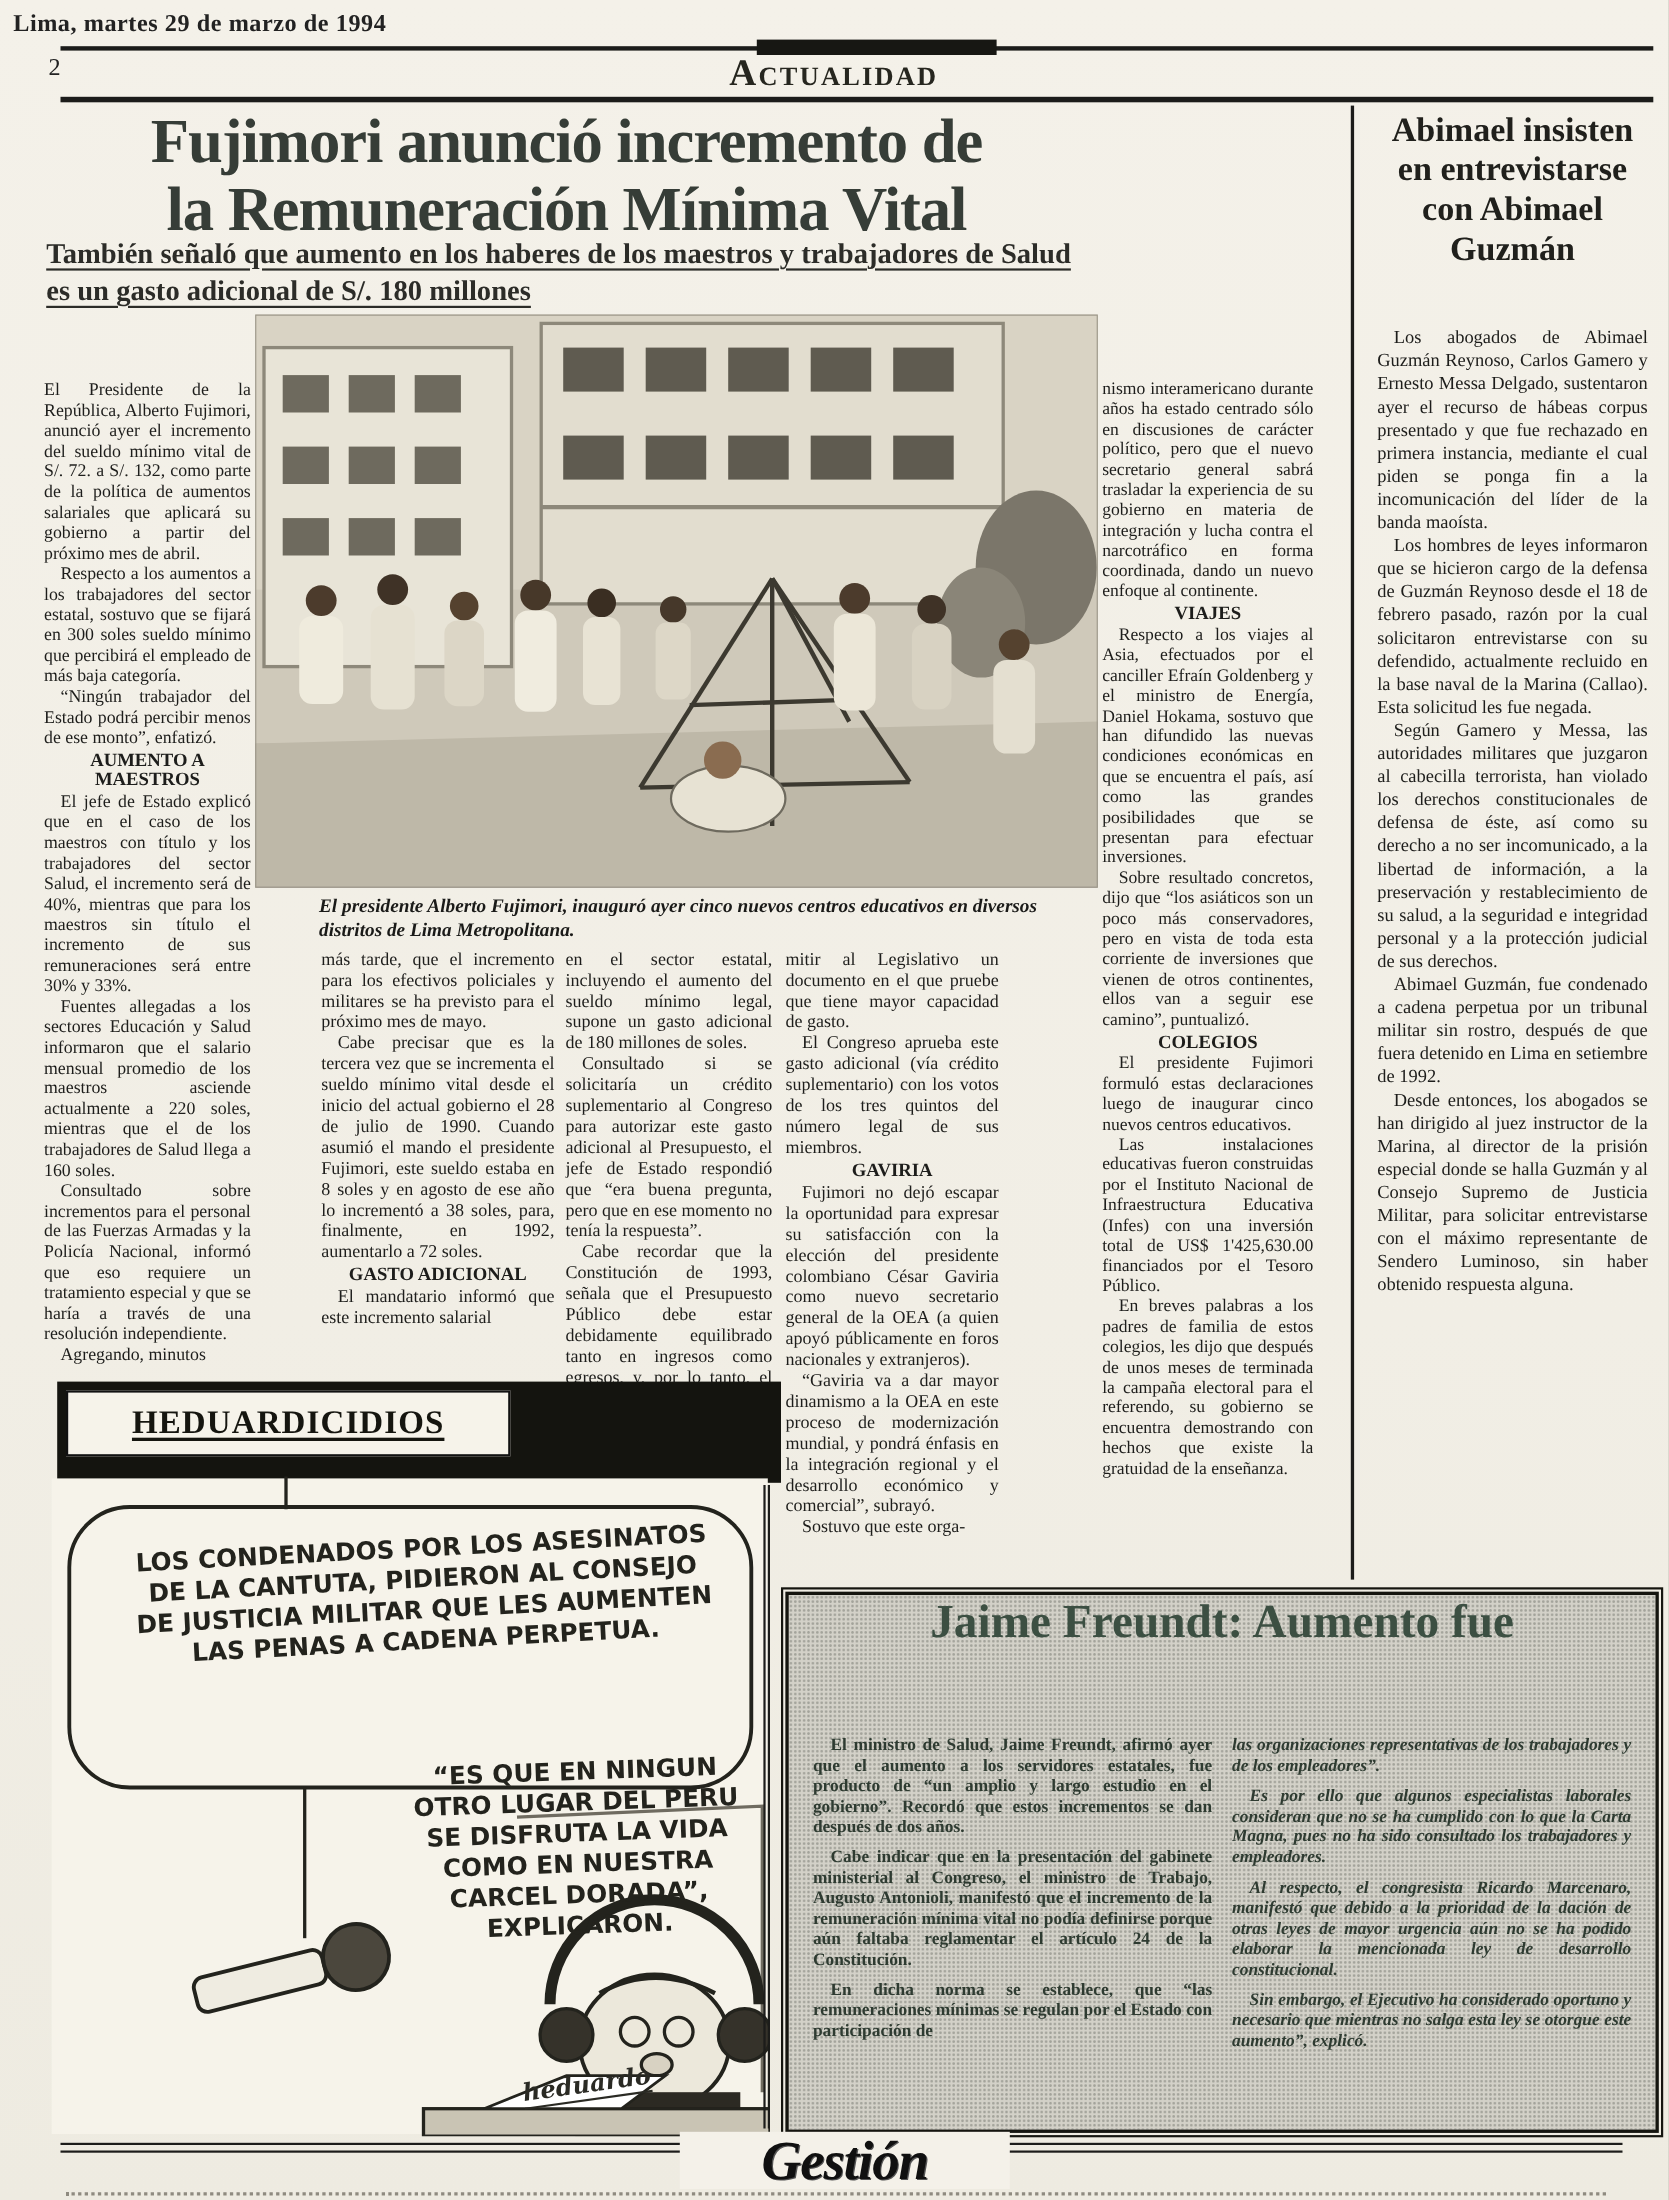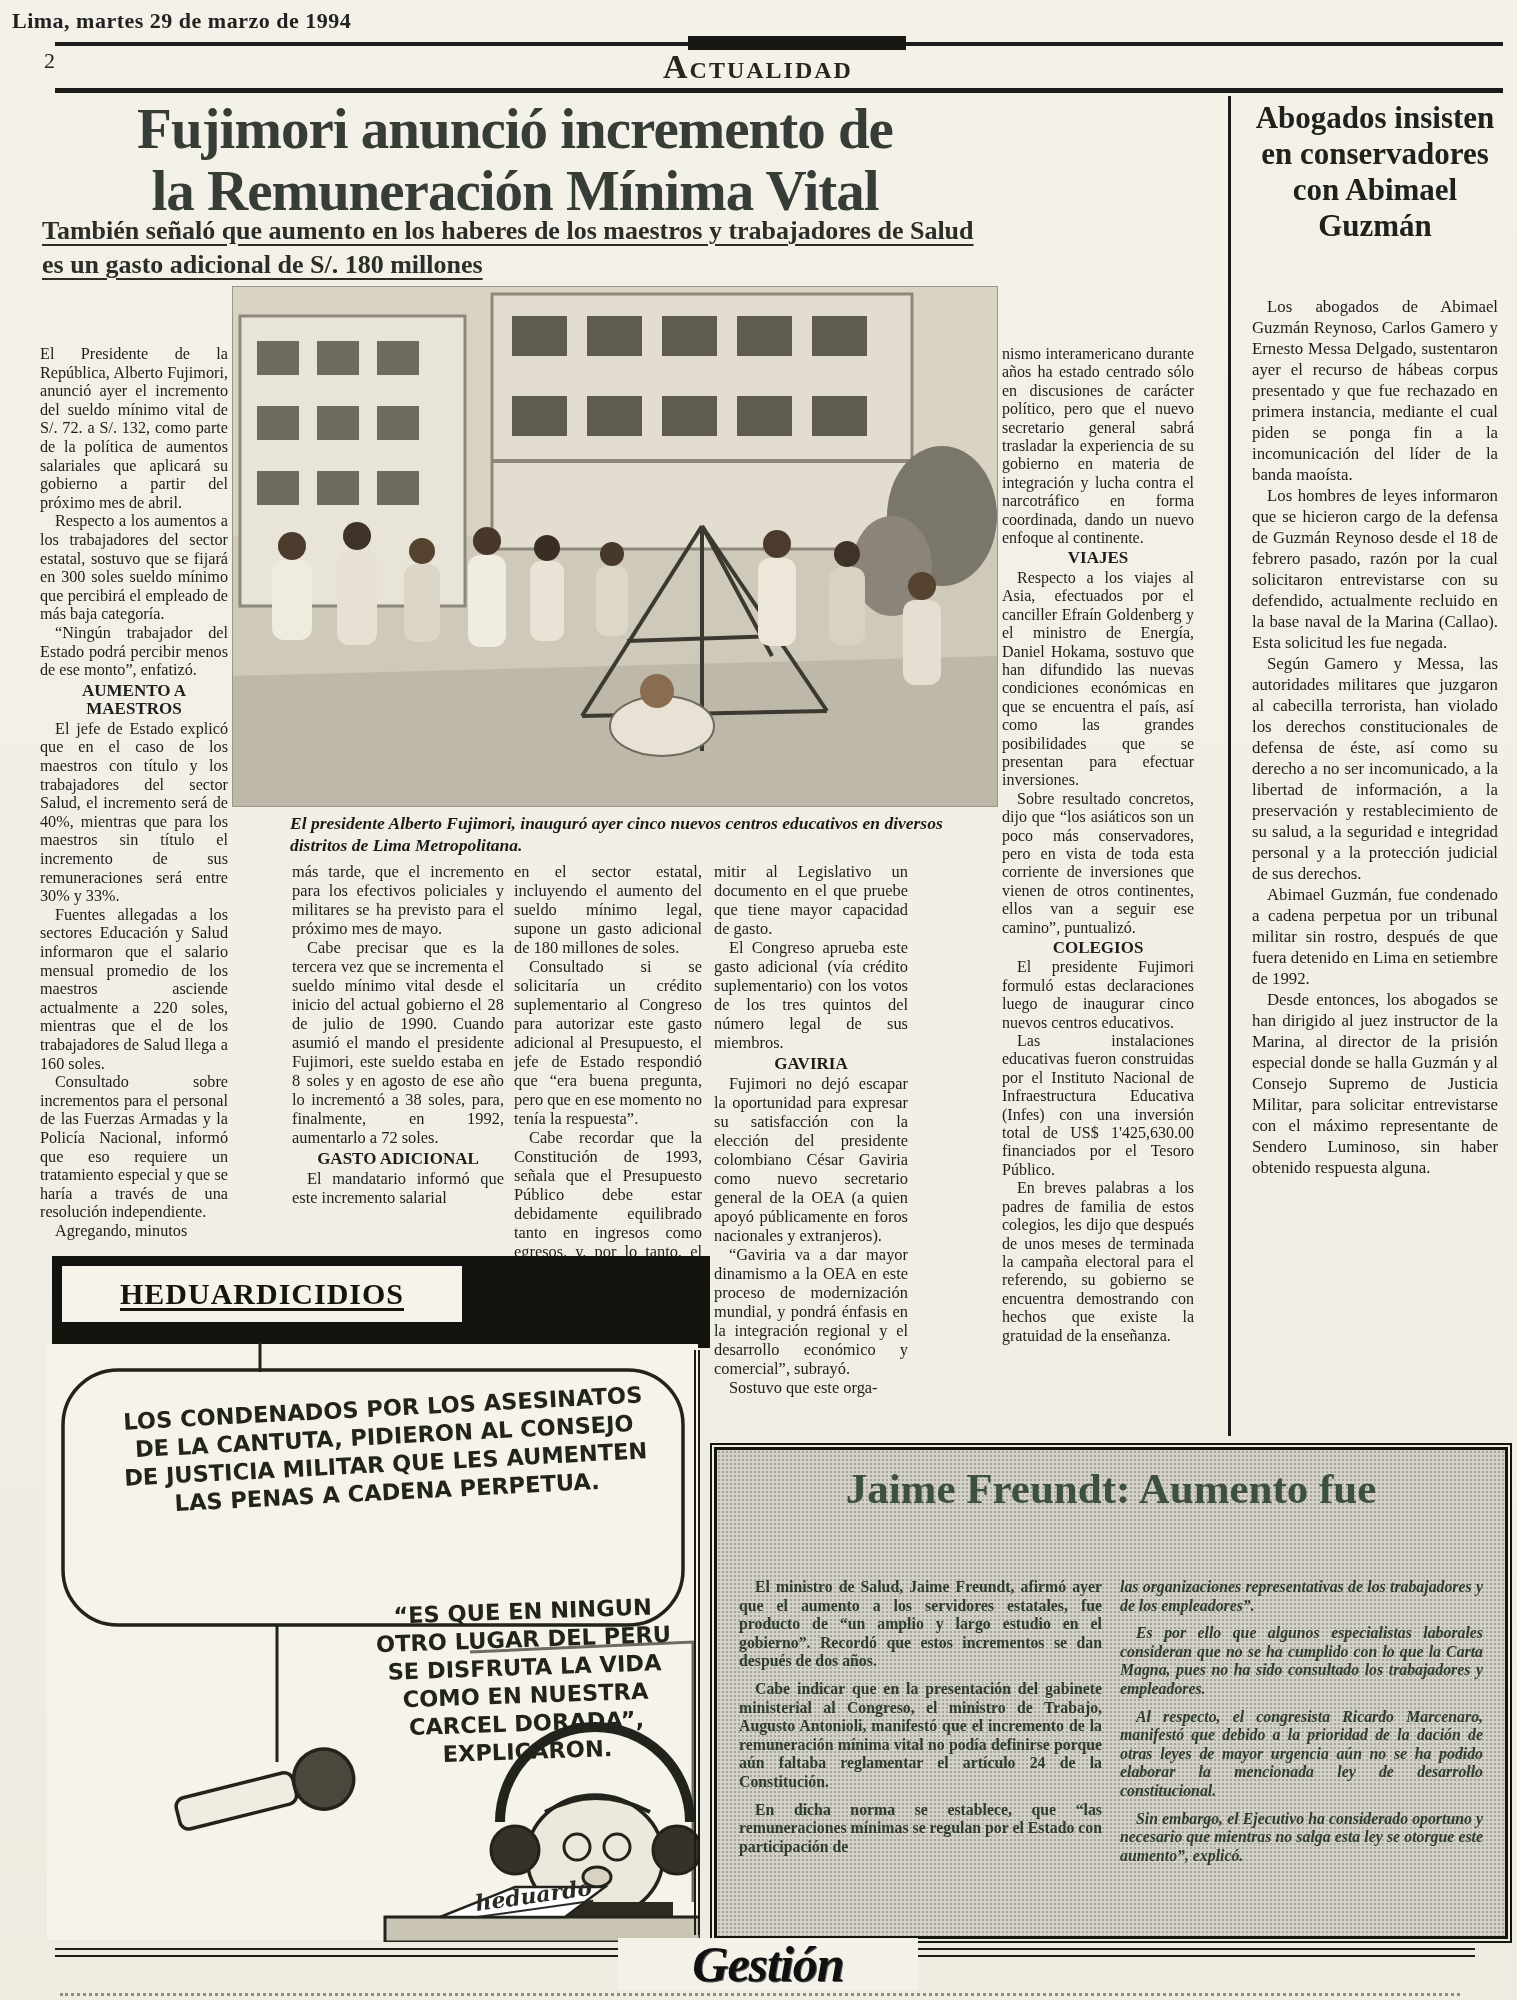--- a/index.html
+++ b/index.html
@@ -174,21 +174,21 @@
       <div class="colhead">VIAJES</div>
       <p>Respecto a los viajes al Asia, efectuados por el canciller Efraín Goldenberg y el ministro de Energía, Daniel Hokama, sostuvo que han difundido las nuevas condiciones económicas en que se encuentra el país, así como las grandes posibilidades que se presentan para efectuar inversiones.</p>
       <p>Sobre resultado concretos, dijo que “los asiáticos son un poco más conservadores, pero en vista de toda esta corriente de inversiones que vienen de otros continentes, ellos van a seguir ese camino”, puntualizó.</p>
       <div class="colhead">COLEGIOS</div>
       <p>El presidente Fujimori formuló estas declaraciones luego de inaugurar cinco nuevos centros educativos.</p>
       <p>Las instalaciones educativas fueron construidas por el Instituto Nacional de Infraestructura Educativa (Infes) con una inversión total de US$ 1'425,630.00 financiados por el Tesoro Público.</p>
       <p>En breves palabras a los padres de familia de estos colegios, les dijo que después de unos meses de terminada la campaña electoral para el referendo, su gobierno se encuentra demostrando con hechos que existe la gratuidad de la enseñanza.</p>
     </div>
 
   <div class="abs vrule" style="left:1228px;top:96px;height:1340px;"></div>
-  <div class="abs sidebar-head" style="left:1252px;top:100px;width:246px;">Abogados insisten en conservadores con Abimael Guzmán</div>
+  <div class="abs sidebar-head" style="left:1252px;top:100px;width:246px;">Abimael insisten en entrevistarse con Abimael Guzmán</div>
   <div class="abs sidebar-body" style="left:1252px;top:296px;width:246px;height:1140px;">
       <p>Los abogados de Abimael Guzmán Reynoso, Carlos Gamero y Ernesto Messa Delgado, sustentaron ayer el recurso de hábeas corpus presentado y que fue rechazado en primera instancia, mediante el cual piden se ponga fin a la incomunicación del líder de la banda maoísta.</p>
       <p>Los hombres de leyes informaron que se hicieron cargo de la defensa de Guzmán Reynoso desde el 18 de febrero pasado, razón por la cual solicitaron entrevistarse con su defendido, actualmente recluido en la base naval de la Marina (Callao). Esta solicitud les fue negada.</p>
       <p>Según Gamero y Messa, las autoridades militares que juzgaron al cabecilla terrorista, han violado los derechos constitucionales de defensa de éste, así como su derecho a no ser incomunicado, a la libertad de información, a la preservación y restablecimiento de su salud, a la seguridad e integridad personal y a la protección judicial de sus derechos.</p>
       <p>Abimael Guzmán, fue condenado a cadena perpetua por un tribunal militar sin rostro, después de que fuera detenido en Lima en setiembre de 1992.</p>
       <p>Desde entonces, los abogados se han dirigido al juez instructor de la Marina, al director de la prisión especial donde se halla Guzmán y al Consejo Supremo de Justicia Militar, para solicitar entrevistarse con el máximo representante de Sendero Luminoso, sin haber obtenido respuesta alguna.</p>
     </div>
 
   <div class="abs cartoon-band" style="left:52px;top:1256px;width:658px;height:92px;">
     <div class="abs cartoon-title-box" style="left:8px;top:8px;width:400px;height:56px;">
@@ -220,21 +220,21 @@
       <polygon points="395,575 470,545 560,545 520,575" fill="#ffffff" stroke="#23231d" stroke-width="2.5"></polygon>
     </svg>
     <div class="abs bubble-text" style="left:70px;top:52px;width:540px;transform:rotate(-3deg);">LOS CONDENADOS POR LOS ASESINATOS DE LA CANTUTA, PIDIERON AL CONSEJO DE JUSTICIA MILITAR QUE LES AUMENTEN LAS PENAS A CADENA PERPETUA.</div>
     <div class="abs bubble-text" style="left:320px;top:255px;width:320px;transform:rotate(-2deg);">“ES QUE EN NINGUN OTRO LUGAR DEL PERU SE DISFRUTA LA VIDA COMO EN NUESTRA CARCEL DORADA”, EXPLICARON.</div>
     <div class="abs signature" style="left:430px;top:540px;">heduardo</div>
   </div>
 
   <div class="abs" style="left:694px;top:1350px;height:585px;width:0;border-left:6px double #1c1c1a;"></div>
 
   <div class="abs freundt" style="left:714px;top:1447px;width:788px;height:486px;">
-    <div class="freundt-title" style="margin-top:14px;">Jaime Freundt: Aumento fue</div>
+    <div class="freundt-title" style="">Jaime Freundt: Aumento fue</div>
     <div style="position:absolute;left:22px;top:128px;right:22px;bottom:10px;display:flex;gap:18px;">
       <div class="freundt-col" style="width:50%;">
           <p>El ministro de Salud, Jaime Freundt, afirmó ayer que el aumento a los servidores estatales, fue producto de “un amplio y largo estudio en el gobierno”. Recordó que estos incrementos se dan después de dos años.</p>
           <p>Cabe indicar que en la presentación del gabinete ministerial al Congreso, el ministro de Trabajo, Augusto Antonioli, manifestó que el incremento de la remuneración mínima vital no podía definirse porque aún faltaba reglamentar el artículo 24 de la Constitución.</p>
           <p>En dicha norma se establece, que “las remuneraciones mínimas se regulan por el Estado con participación de</p>
         </div>
       <div class="freundt-col" style="width:50%;font-style:italic;">
           <p class="ni">las organizaciones representativas de los trabajadores y de los empleadores”.</p>
           <p>Es por ello que algunos especialistas laborales consideran que no se ha cumplido con lo que la Carta Magna, pues no ha sido consultado los trabajadores y empleadores.</p>
           <p>Al respecto, el congresista Ricardo Marcenaro, manifestó que debido a la prioridad de la dación de otras leyes de mayor urgencia aún no se ha podido elaborar la mencionada ley de desarrollo constitucional.</p>

